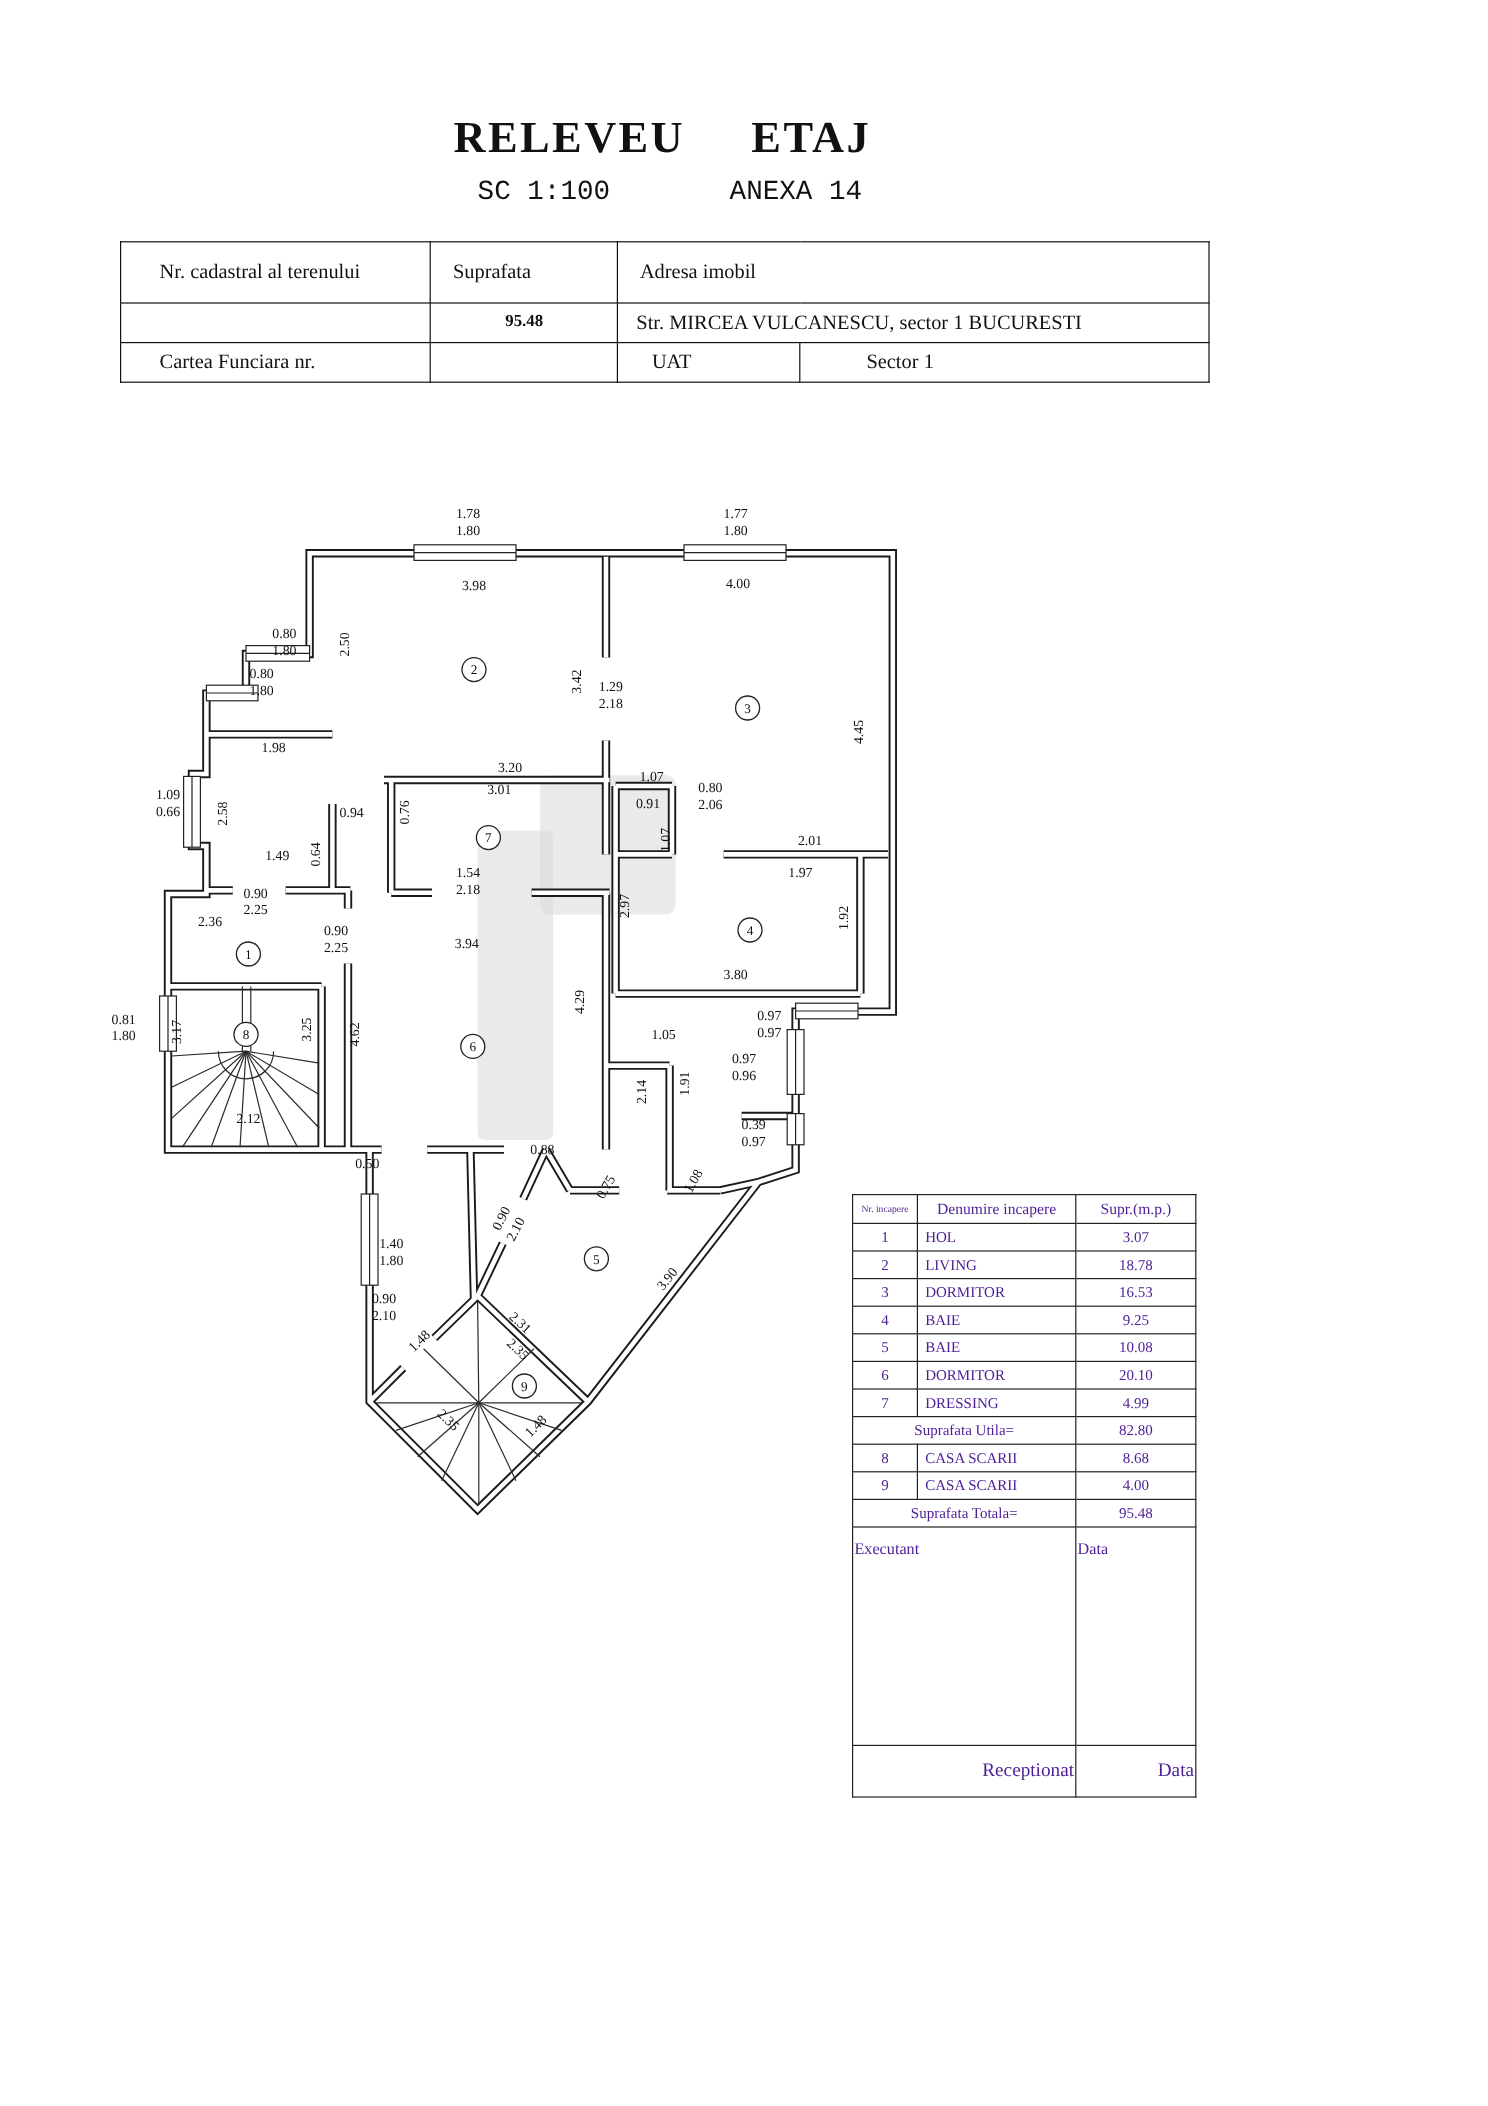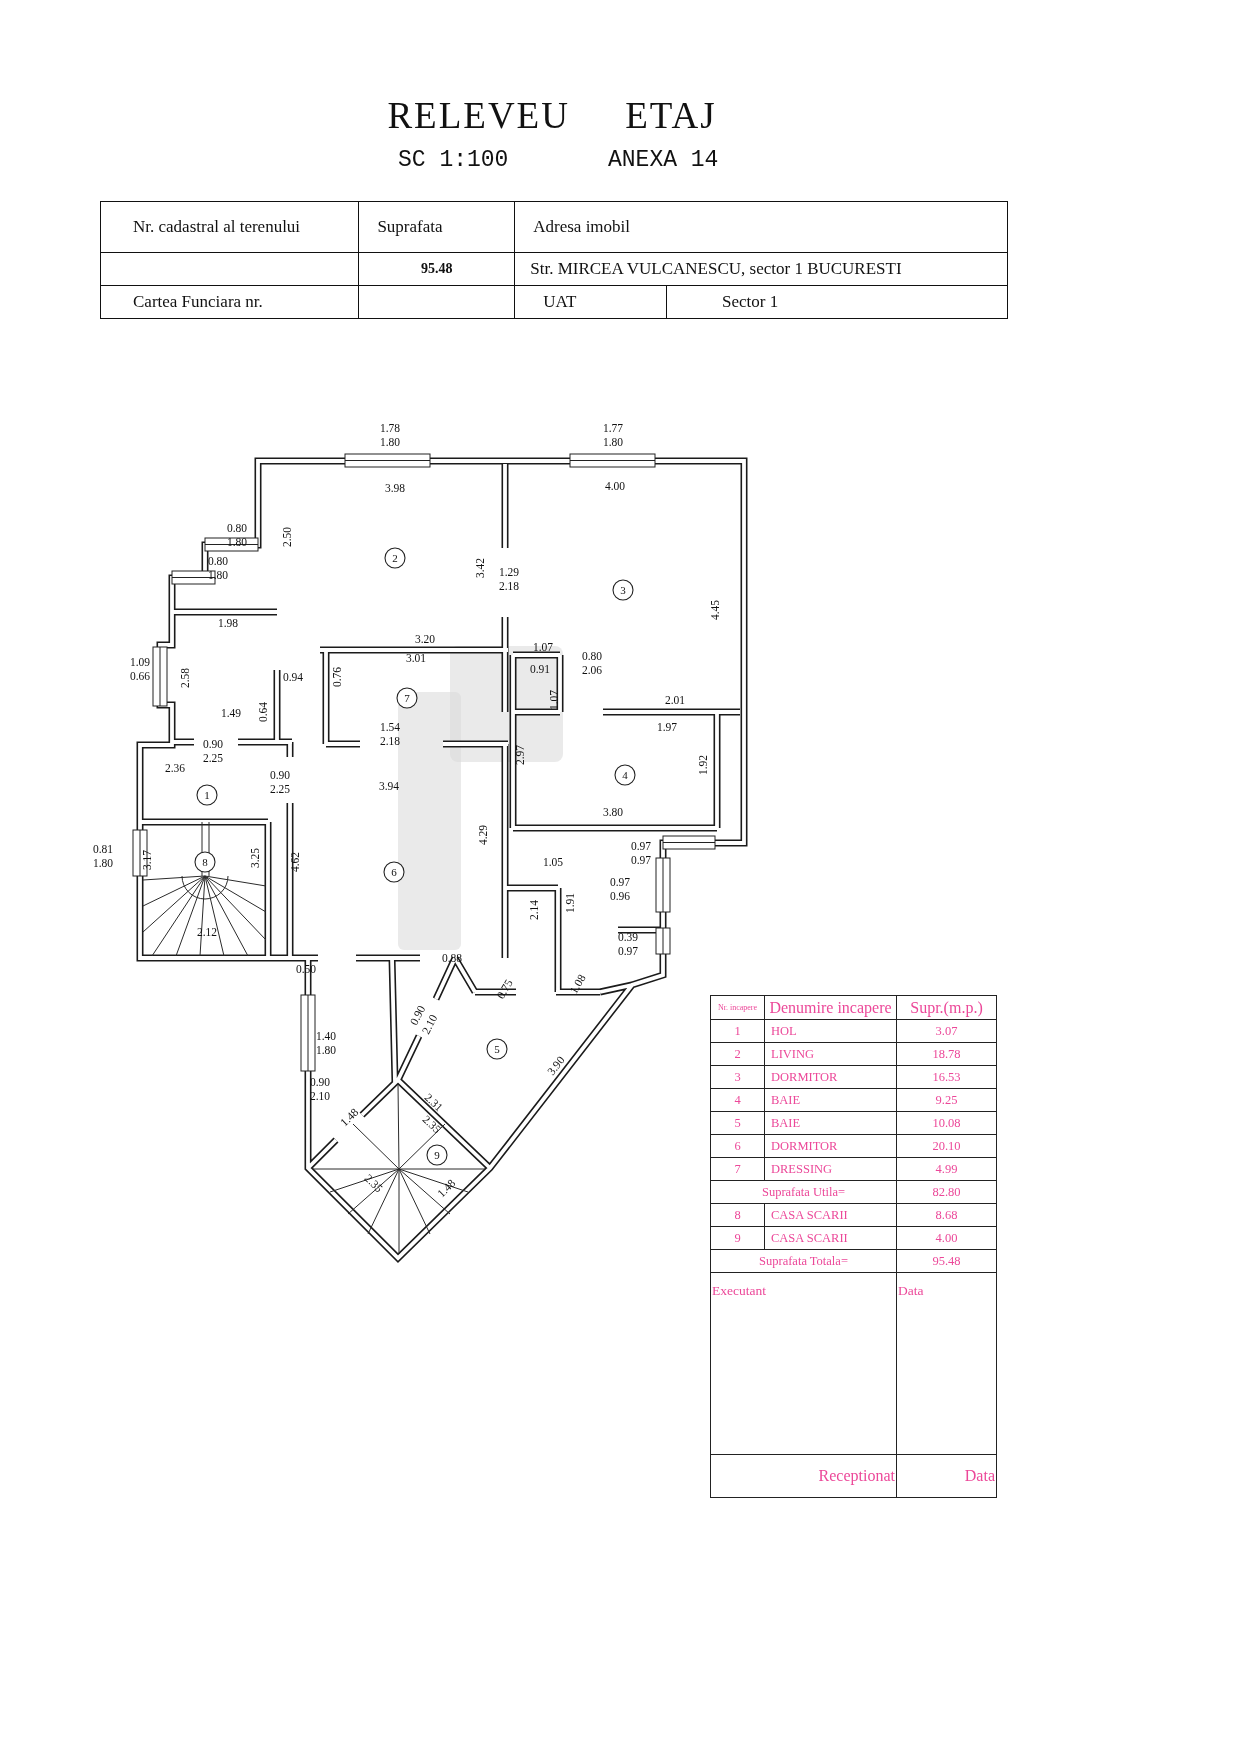--- a/index.html
+++ b/index.html
@@ -1,38 +1,38 @@
 <!DOCTYPE html>
 <html><head>
 <meta charset="utf-8">
 <style>
   html,body{margin:0;padding:0;background:#9a9a9a;}
   .page{position:relative;width:1240px;height:1755px;background:#ffffff;
         font-family:"Liberation Serif",serif;color:#111;overflow:hidden;margin:0 auto;}
   
   .title{position:absolute;top:94px;left:0;width:1104px;text-align:center;
-         font-size:37px;font-weight:400;letter-spacing:2px;word-spacing:44px;}
+         font-size:37px;font-weight:700;letter-spacing:2px;word-spacing:44px;}
   .subtitle{position:absolute;top:147px;font-size:23px;font-family:Liberation Mono, monospace;}
   #scale-note{left:398px;} #annex-note{left:608px;}
   
   .hdr-table{position:absolute;left:100px;top:201px;width:908px;border-collapse:collapse;font-size:17px;}
   .hdr-table td{border:1.4px solid #111;padding:0 0 0 18px;vertical-align:middle;}
   .hdr-table tr.r1 td{height:50px;}
   .hdr-table tr.r2 td{height:32px;}
   .hdr-table tr.r3 td{height:32px;}
   .hdr-table td.c1{padding-left:32px;}
   .hdr-table td.area-val{font-weight:bold;font-size:14px;text-align:center;padding:0;}
   .hdr-table td.addr{padding-left:15px;}
   .hdr-table td.uat{padding-left:28px;}
   .hdr-table td.sector{padding-left:55px;}
   
   .rooms-table{position:absolute;left:710px;top:995px;width:286px;border-collapse:collapse;
-               font-family:"Liberation Serif",serif;color:#ec4899;table-layout:fixed;}
+               font-family:"Liberation Serif",serif;color:#4c1d95;table-layout:fixed;}
   .rooms-table th,.rooms-table td{border:1px solid #222;font-weight:normal;overflow:hidden;}
-  .rooms-table thead th{height:21px;font-size:16px;text-align:center;}
+  .rooms-table thead th{height:21px;font-size:13px;text-align:center;}
   .rooms-table th.h-nr{font-size:8px;}
   .rooms-table tbody td{height:20px;font-size:12.5px;}
   .rooms-table td.nr{text-align:center;}
   .rooms-table td.nm{padding-left:6px;}
   .rooms-table td.area{text-align:center;}
   .rooms-table td.sum-label{text-align:center;}
   .rooms-table td.exec{height:170px;vertical-align:top;text-align:left;padding-top:10px;font-size:13.5px;}
   .rooms-table td.recep{height:40px;vertical-align:middle;text-align:right;font-size:16px;}
   
   .plan{position:absolute;left:0;top:0;width:1240px;height:1755px;}

